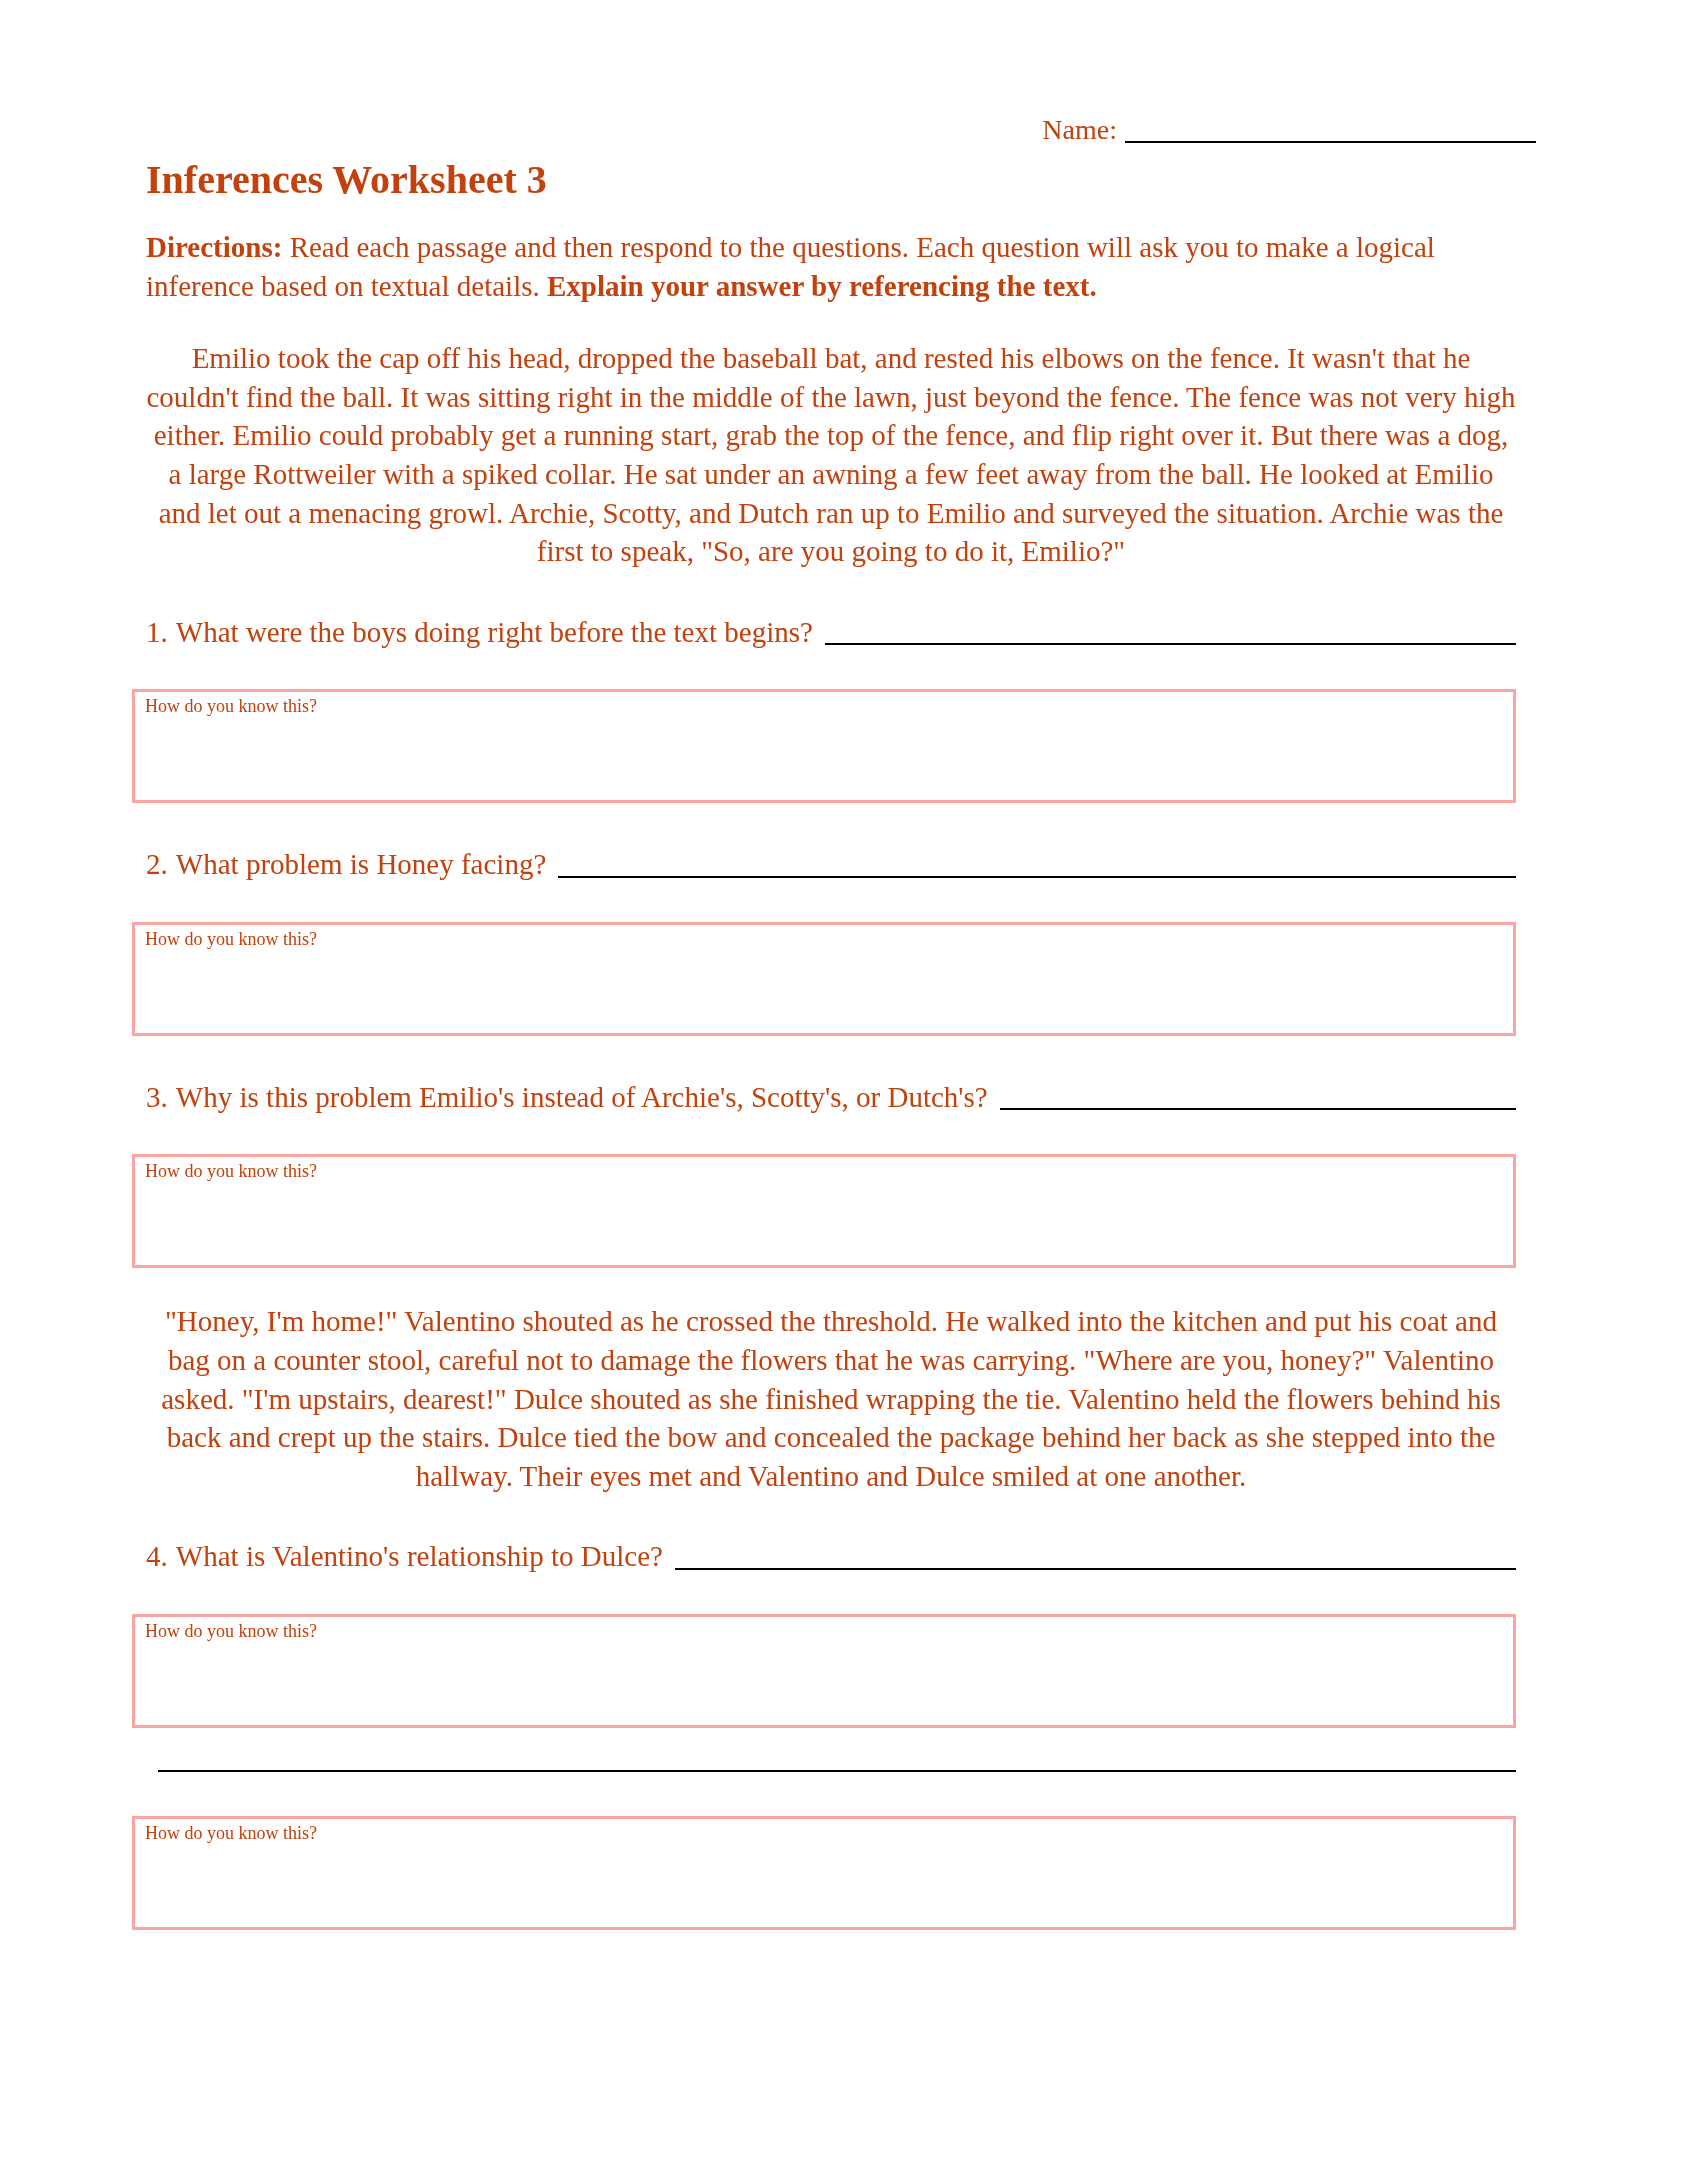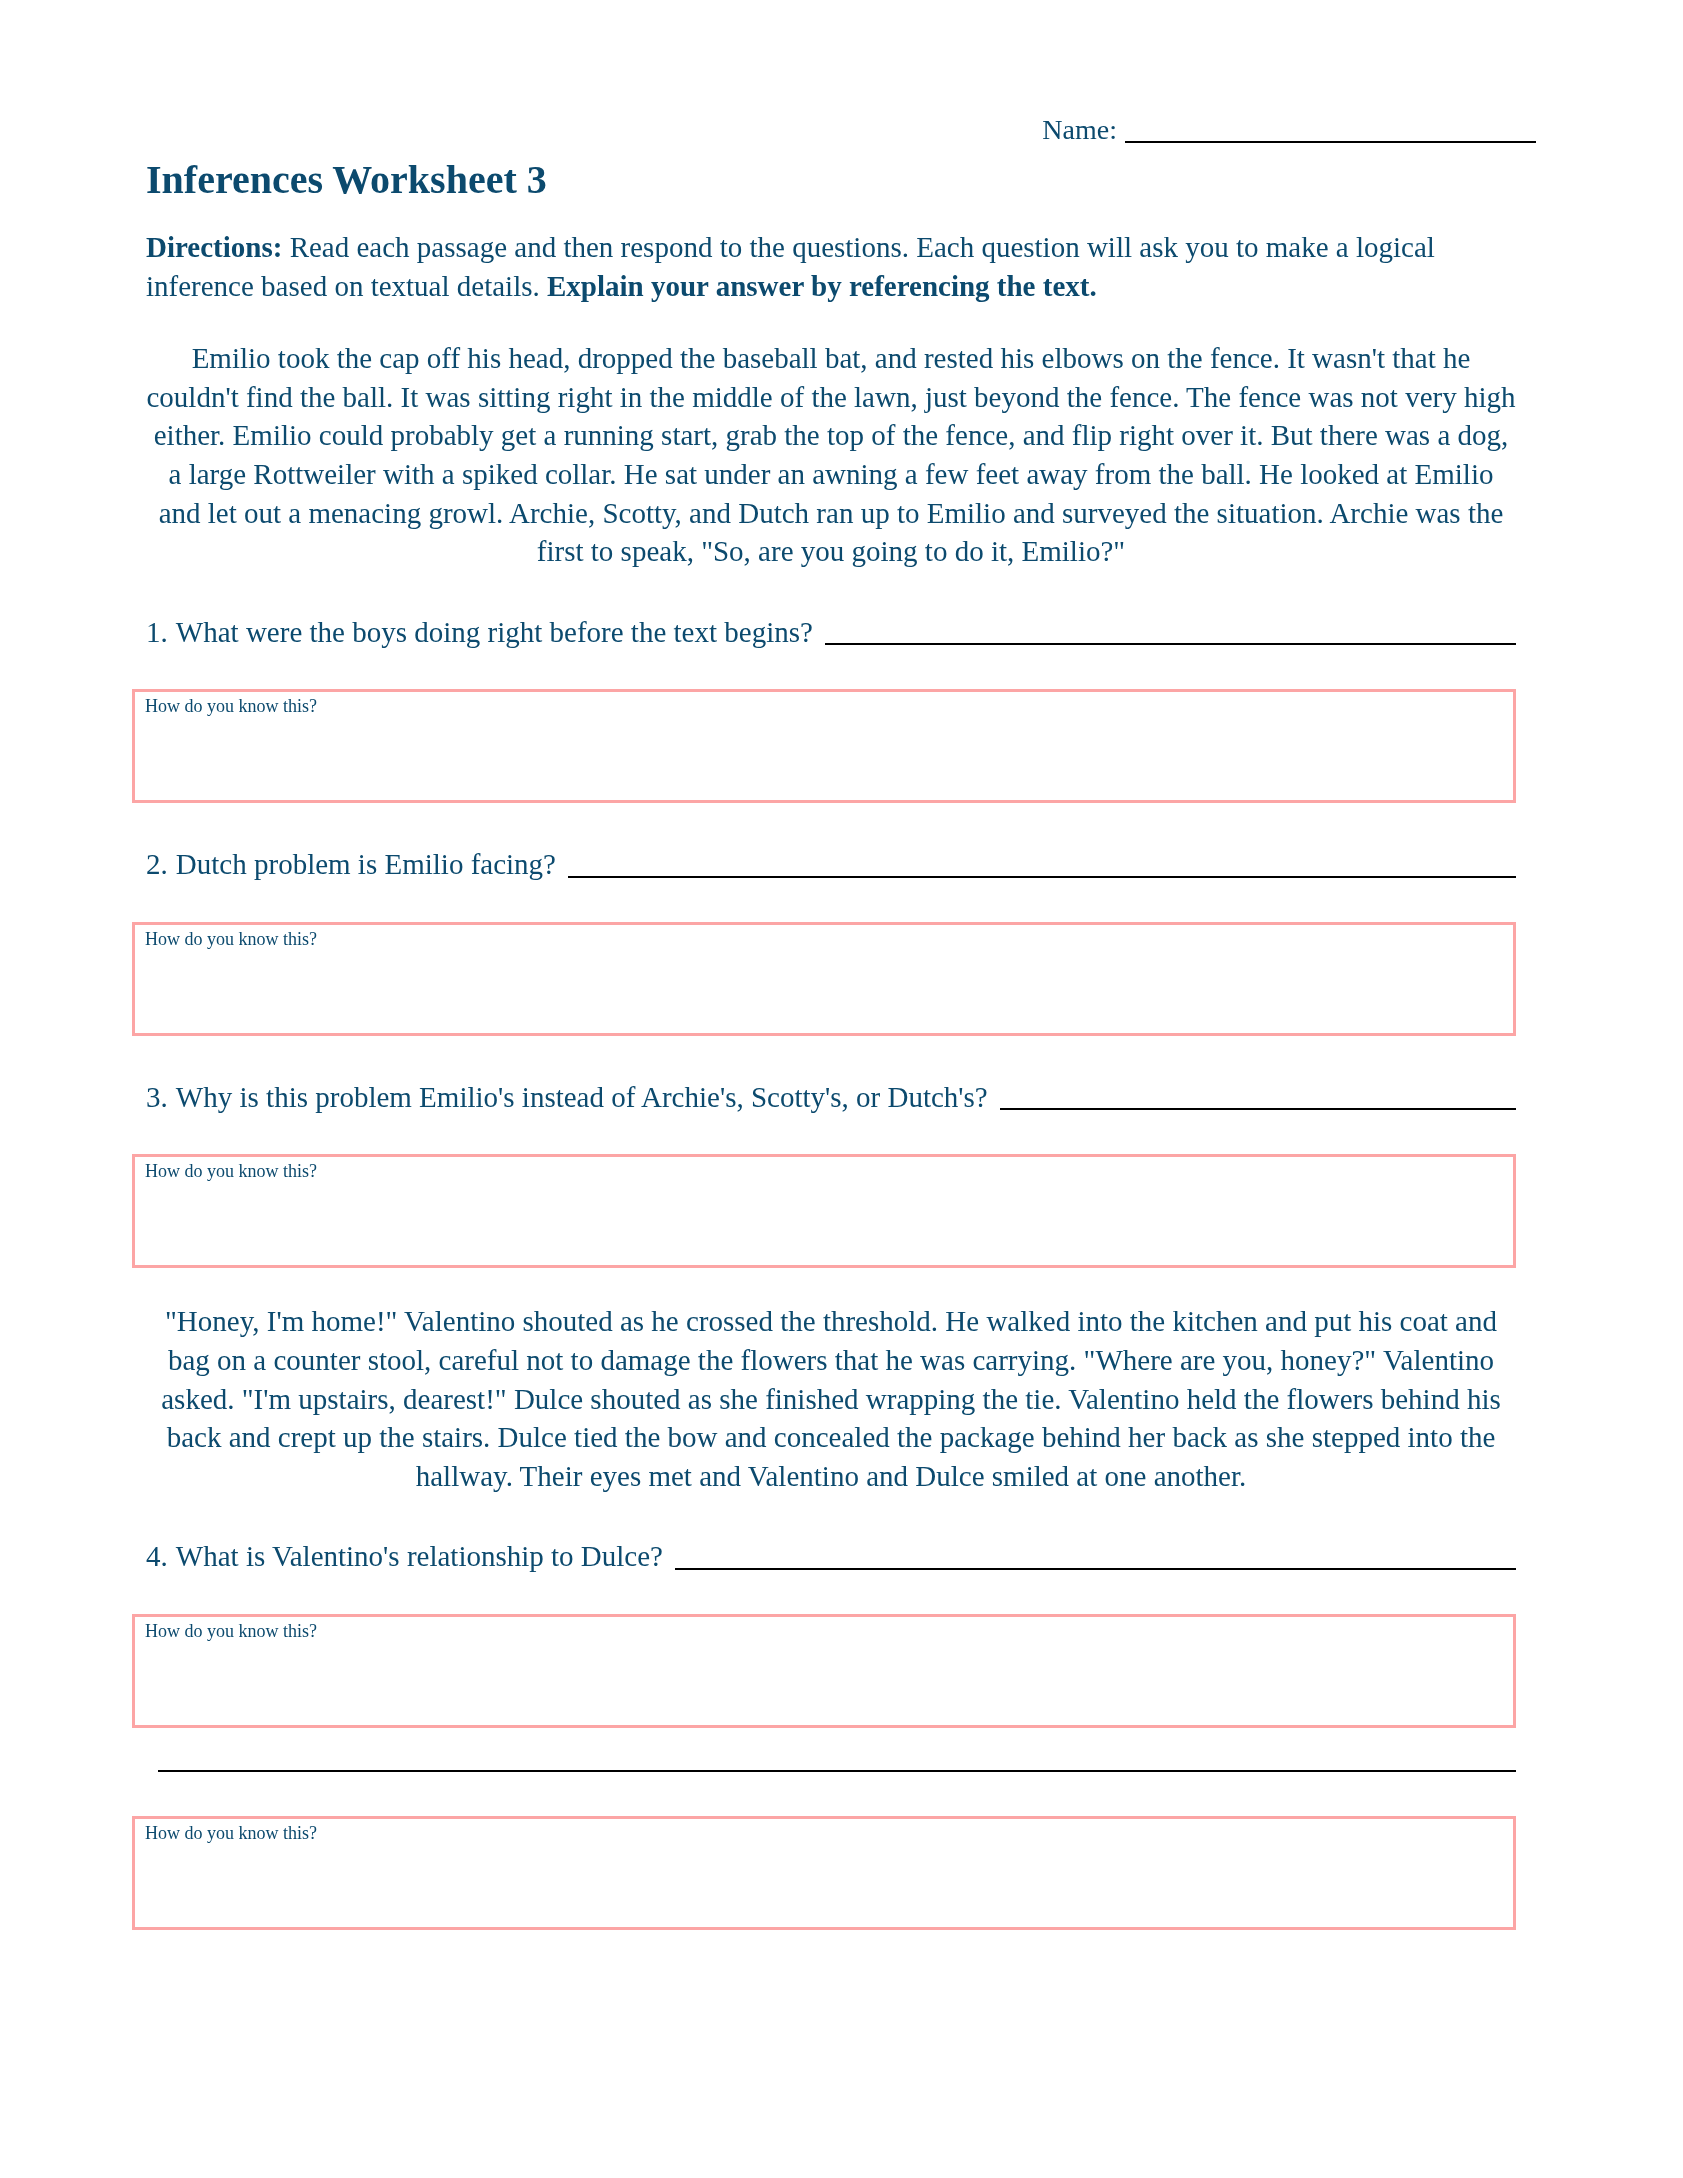--- a/index.html
+++ b/index.html
@@ -5,21 +5,21 @@
   html, body {
     margin: 0;
     padding: 0;
     background: #ffffff;
   }
   .page {
     position: relative;
     width: 1683px;
     height: 2124px;
     background: #ffffff;
-    color: #0c4a6e;
+    color: #c2410c;
     font-family: "Liberation Serif", serif;
     font-size: 29px;
     line-height: 1.33;
     box-sizing: border-box;
     padding: 0 167px 16px 146px;
     overflow: hidden;
   }
   .name-row {
     margin-top: 111px;
     margin-right: -20px;
@@ -96,21 +96,21 @@
 
   <div class="question-row">
     <span class="q-text"><span class="q-num">1.</span><span>What were the boys doing right before the text begins?</span></span>
     <span class="answer-line"></span>
   </div>
   <div class="answer-box">
     <span class="box-label">How do you know this?</span>
   </div>
 
   <div class="question-row">
-    <span class="q-text"><span class="q-num">2.</span><span>Dutch problem is Emilio facing?</span></span>
+    <span class="q-text"><span class="q-num">2.</span><span>What problem is Honey facing?</span></span>
     <span class="answer-line"></span>
   </div>
   <div class="answer-box">
     <span class="box-label">How do you know this?</span>
   </div>
 
   <div class="question-row">
     <span class="q-text"><span class="q-num">3.</span><span>Why is this problem Emilio's instead of Archie's, Scotty's, or Dutch's?</span></span>
     <span class="answer-line"></span>
   </div>

